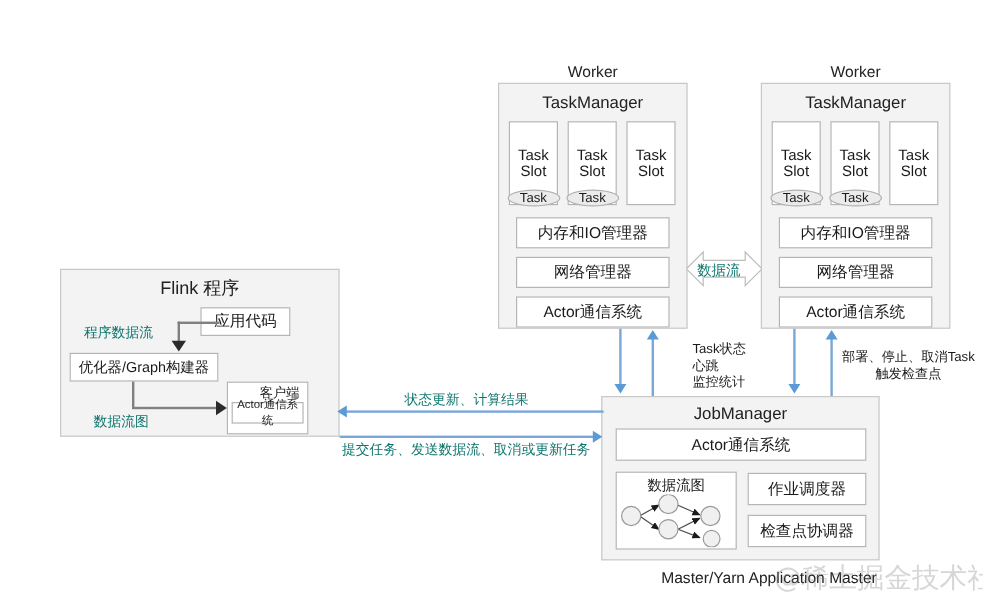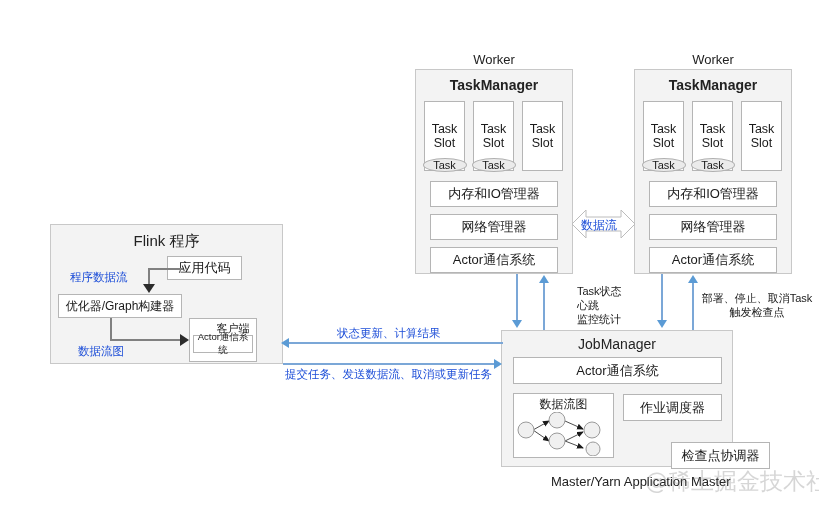--- a/index.html
+++ b/index.html
@@ -19,21 +19,21 @@
     display:flex;align-items:center;justify-content:center;
     text-align:center;
   }
   .plain-label{
     display:flex;align-items:center;justify-content:center;
     text-align:center;line-height:1.25;
   }
 
   
   .worker-title{font-size:13px;color:#222;}
-  .tm-title{font-size:14px;color:#222;font-weight:bold;}
+  .tm-title{font-size:14px;color:#222;}
   .jm-title{font-size:14px;color:#222;}
   .flink-title{font-size:15px;color:#222;}
   .caption{font-size:13px;color:#222;white-space:nowrap;}
 
   
   .slot{
     border:1px solid #b5b5b5;background:#ffffff;
     display:flex;flex-direction:column;align-items:center;
     padding-top:20px;
   }
@@ -72,21 +72,21 @@
   .line-dark{background:#808080;}
   .arrow-dark-down{
     width:0;height:0;border-left:6px solid transparent;border-right:6px solid transparent;
     border-top:9px solid #2b2b2b;
   }
   .arrow-dark-right{
     width:0;height:0;border-top:6px solid transparent;border-bottom:6px solid transparent;
     border-left:9px solid #2b2b2b;
   }
 
-  .conn-label{font-size:11.5px;color:#1d4ed8;white-space:nowrap;}
+  .conn-label{font-size:11.5px;color:#0f766e;white-space:nowrap;}
   .conn-label-ml{font-size:11px;color:#1a1a1a;line-height:1.25;text-align:left;}
   .conn-label-left{font-size:11px;color:#1a1a1a;line-height:1.3;text-align:center;}
 
   .watermark{
     font-size:23px;color:rgba(120,120,120,0.30);white-space:nowrap;
     font-family:"DejaVu Sans",sans-serif;
   }
   .dfg-box{border:1px solid #b5b5b5;background:#ffffff;}
   .dfg-title{font-size:12px;text-align:center;color:#1a1a1a;}
 </style>
@@ -202,21 +202,21 @@
     <line x1="48" y1="29" x2="66" y2="36" stroke="#4d4d4d" stroke-width="1" marker-end="url(#ah)"></line>
     <circle cx="9" cy="18" r="8" fill="#f0f0f0" stroke="#9a9a9a" stroke-width="1"></circle>
     <circle cx="40" cy="8" r="8" fill="#f0f0f0" stroke="#9a9a9a" stroke-width="1"></circle>
     <circle cx="40" cy="29" r="8" fill="#f0f0f0" stroke="#9a9a9a" stroke-width="1"></circle>
     <circle cx="75" cy="18" r="8" fill="#f0f0f0" stroke="#9a9a9a" stroke-width="1"></circle>
     <circle cx="76" cy="37" r="7" fill="#f0f0f0" stroke="#9a9a9a" stroke-width="1"></circle>
   </svg>
 </div>
 
 <div class="abs whitebox modbox" style="left:623px;top:394px;width:99px;height:27px;">作业调度器</div>
-<div class="abs whitebox modbox" style="left:623px;top:442px;width:99px;height:27px;margin-left:48px;">检查点协调器</div>
+<div class="abs whitebox modbox" style="left:623px;top:429px;width:99px;height:27px;">检查点协调器</div>
 
 <div class="abs vline-blue" style="left:516px;top:274px;height:48px;"></div>
 <div class="abs arrow-blue-down" style="left:512px;top:320px;"></div>
 
 <div class="abs vline-blue" style="left:543px;top:282px;height:48px;"></div>
 <div class="abs arrow-blue-up" style="left:539px;top:275px;"></div>
 
 <div class="abs vline-blue" style="left:661px;top:274px;height:48px;"></div>
 <div class="abs arrow-blue-down" style="left:657px;top:320px;"></div>
 <div class="abs vline-blue" style="left:692px;top:282px;height:48px;"></div>

